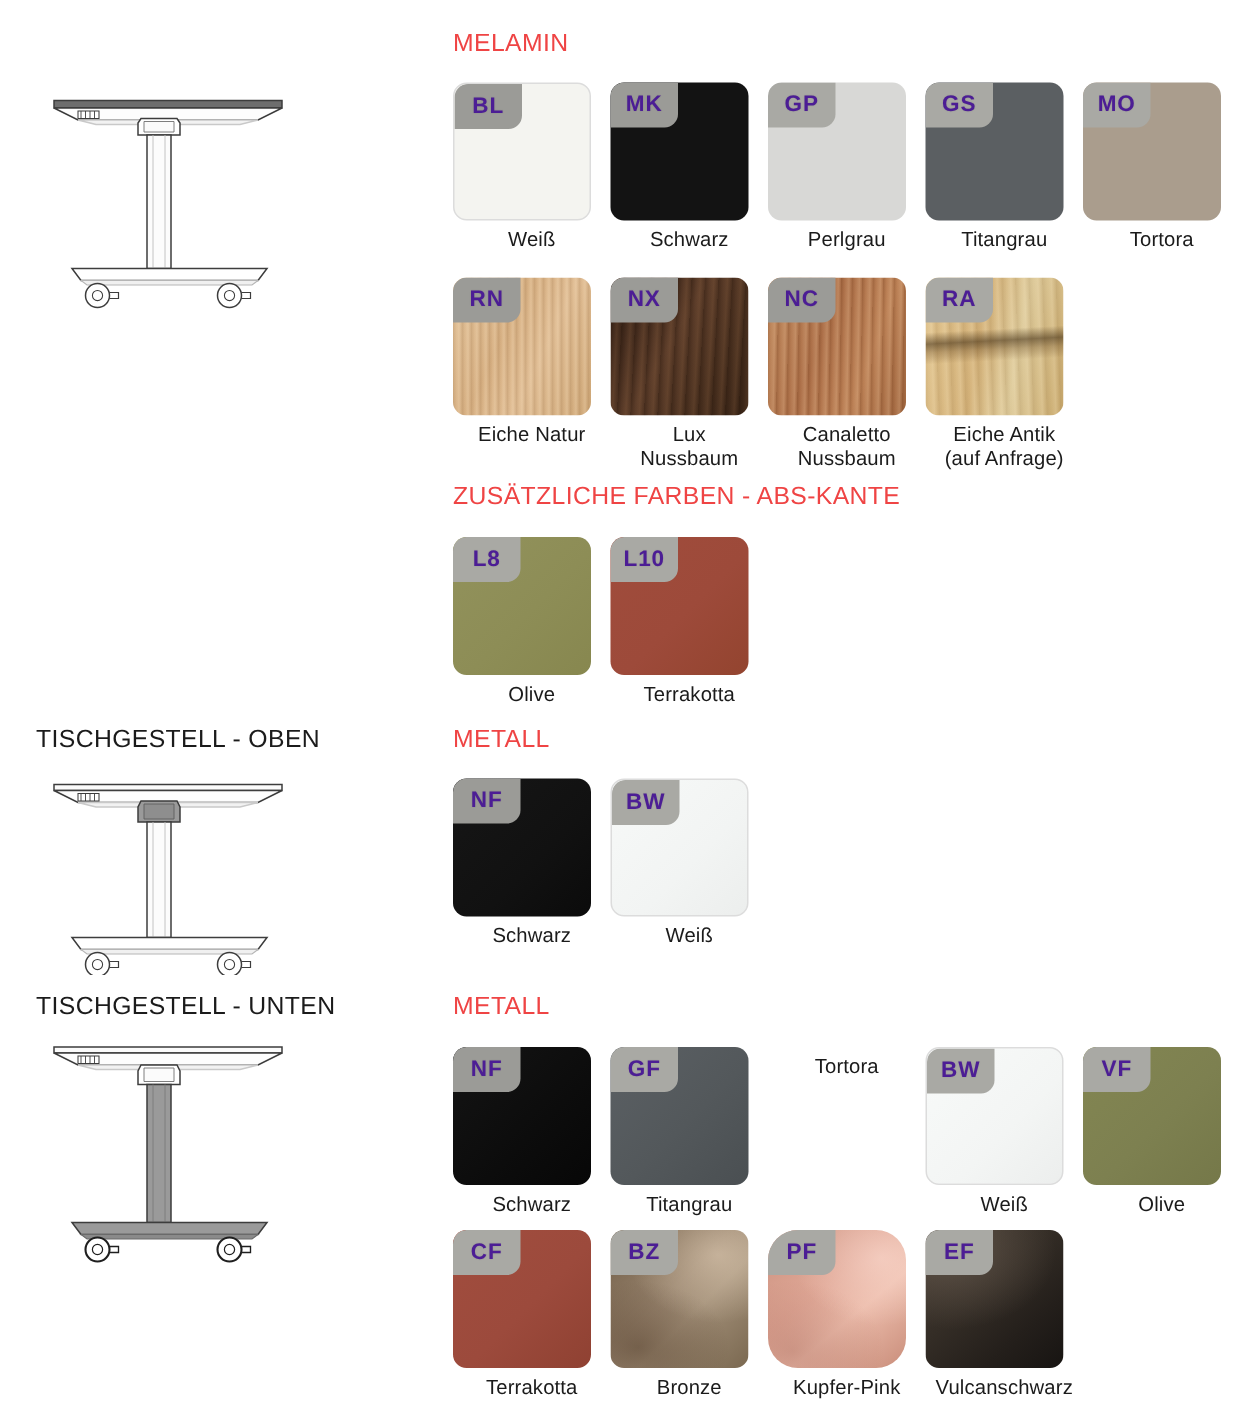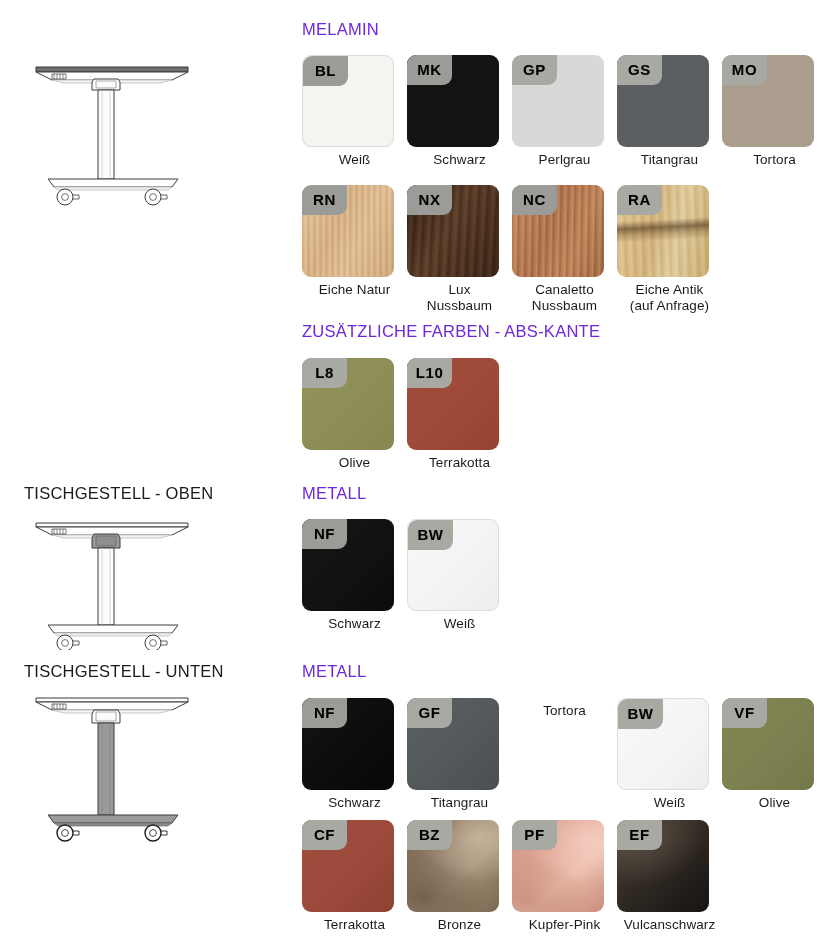--- a/index.html
+++ b/index.html
@@ -22,21 +22,21 @@
   .section-title{
     font-size:16.5px;
     letter-spacing:.25px;
     color:#1b1b1b;
     white-space:nowrap;
     font-weight:400;
   }
   .group-title{
     font-size:16.5px;
     letter-spacing:.25px;
-    color:#6d28d9;
+    color:#ef4444;
     white-space:nowrap;
     font-weight:400;
   }
 
   
   .swatch-row{position:absolute;display:flex;}
   .swatch-cell{
     width:105px;
     display:block;
     position:relative;
@@ -51,21 +51,21 @@
   }
   .swatch.bordered{border:1px solid #dcdcdc;}
   .swatch-badge{
     position:absolute;
     top:0;left:0;
     min-width:45px;
     height:30px;
     padding:0 7px;
     box-sizing:border-box;
     background:#9b9b97;
-    color:#000000;
+    color:#4c1d95;
     font-size:15px;
     font-weight:700;
     letter-spacing:.6px;
     line-height:30px;
     text-align:center;
     border-radius:9px 0 9px 0;
     z-index:3;
     text-shadow:0 0 1px rgba(0,0,0,.15);
   }
   .swatch-badge.light{background:#a9a9a4;}
@@ -356,21 +356,21 @@
              linear-gradient(135deg,#6f5b45 0%,#9a8670 45%,#a28f78 60%,#7a6850 100%);">
         <span class="swatch-badge light">BZ</span>
       </div>
       <div class="swatch-label">Bronze</div>
     </div>
 
     <div class="swatch-cell">
       <div class="swatch" style="background:
              radial-gradient(110% 85% at 82% 20%, rgba(255,225,215,.55) 0%, rgba(255,225,215,0) 58%),
              radial-gradient(110% 85% at 18% 88%, rgba(150,85,70,.35) 0%, rgba(150,85,70,0) 60%),
-             linear-gradient(140deg,#c98f7d 0%,#e0a897 40%,#ecbcab 62%,#c98d7a 100%);">
+             linear-gradient(140deg,#c98f7d 0%,#e0a897 40%,#ecbcab 62%,#c98d7a 100%); border-radius: 20px;">
         <span class="swatch-badge light">PF</span>
       </div>
       <div class="swatch-label">Kupfer-Pink</div>
     </div>
 
     <div class="swatch-cell">
       <div class="swatch" style="background:
              radial-gradient(120% 90% at 20% 16%, rgba(120,105,92,.55) 0%, rgba(120,105,92,0) 62%),
              linear-gradient(138deg,#453c33 0%,#342d26 42%,#241f1b 72%,#171412 100%);">
         <span class="swatch-badge light">EF</span>

